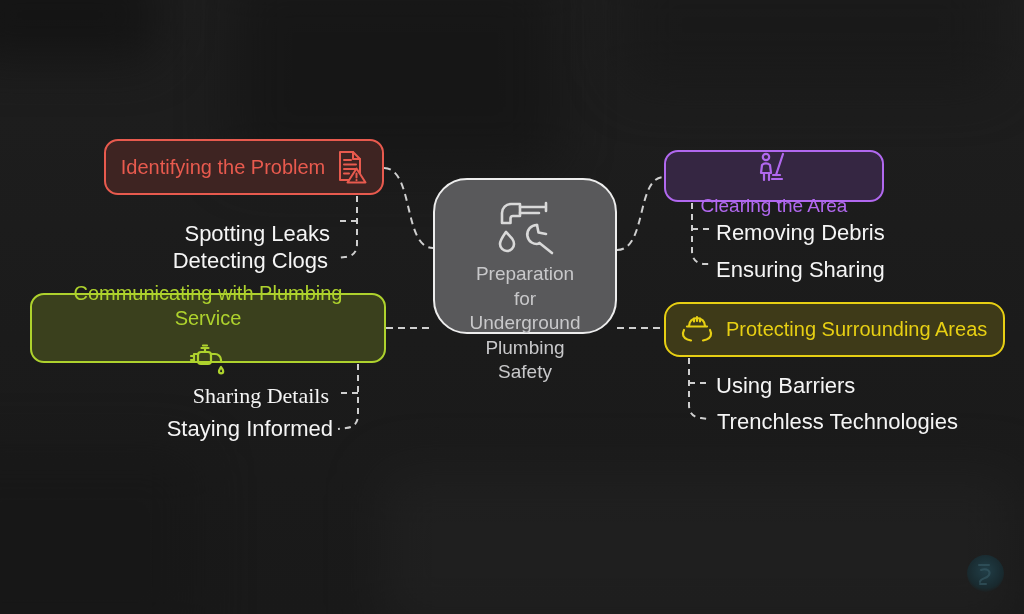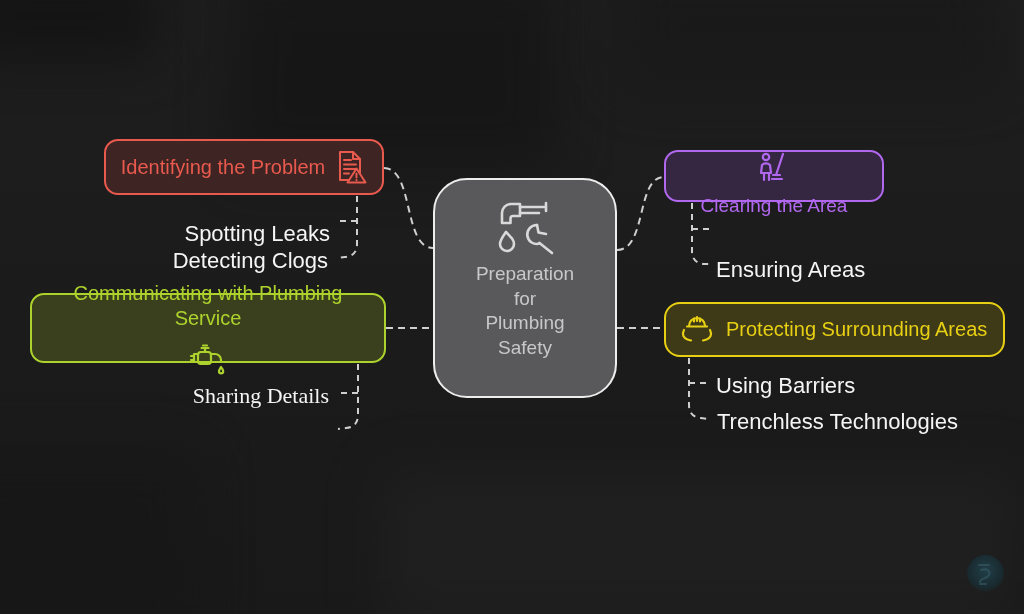--- a/index.html
+++ b/index.html
@@ -8,21 +8,21 @@
     background:linear-gradient(180deg,#1e1e1e 0%,#1b1b1b 55%,#191919 100%);
     font-family:"Liberation Sans",sans-serif;
   }
   .shade{position:absolute;filter:blur(26px);border-radius:20px;}
   #connectors{position:absolute;left:0;top:0;z-index:1;}
   .dash{fill:none;stroke:var(--dash,#cfcfcf);stroke-width:2;}
   .main{stroke-dasharray:7 5;}
   .subd{stroke-dasharray:6 5;}
   .node{position:absolute;z-index:2;box-sizing:border-box;}
   .center-node{
-    left:433px;top:178px;width:184px;height:220px;border-radius:34px;
+    left:433px;top:178px;width:184px;height:156px;border-radius:34px;
     background:var(--cfill,#59595b);border:2px solid var(--cborder,#ededed);
     display:flex;flex-direction:column;align-items:center;padding-top:16px;
   }
   .center-icon{flex:none;}
   .center-title{margin-top:6px;text-align:center;color:var(--ctext,#c8c8ca);
     font-size:19px;line-height:24.5px;font-weight:400;}
   .branch-box{
     display:flex;align-items:center;justify-content:center;gap:10px;
     border:2.5px solid var(--accent);background:var(--fill);color:var(--accent);
     border-radius:14px;padding:4px 10px;
@@ -70,20 +70,21 @@
         <path d="M27 11 H53 M27 17 H46 M53 7 V15"></path>
         <path d="M13 36 c-4.5 6.5 -6 8.5 -6 12 a7 7 0 0 0 14 0 c0 -3.5 -1.5 -5.5 -8 -12 z"></path>
         <path d="M44 29 a9.5 9.5 0 1 0 2.5 18.6"></path>
         <path d="M44 29 l1.5 7.5 7.5 1.5"></path>
         <path d="M46.5 47 L59 57"></path>
       </g>
     </svg>
     <div class="center-title">
       <div>Preparation</div>
       <div>for</div>
+      <div>Underground</div>
       <div>Plumbing</div>
       <div>Safety</div>
     </div>
   </div>
 
   <div class="node branch-box" style="left: 104px; top: 139px; width: 280px; height: 56px; --accent: #e85a4e; --fill: #3e2422;">
     <span class="branch-label lbl-20">Identifying the Problem</span>
     <svg class="bicon" width="32" height="34" viewBox="0 0 32 34">
       <g fill="none" stroke="var(--accent)" stroke-width="2" stroke-linecap="round" stroke-linejoin="round">
         <path d="M5 2 H18 L25 9 V30 H5 Z"></path>
@@ -131,22 +132,24 @@
         <path d="M6 17 c-2.5 4.5 -0.5 8 3.5 9.5 l3.5 1"></path>
         <path d="M32 17 c2.5 4.5 0.5 8 -3.5 9.5 l-3.5 1"></path>
       </g>
     </svg>
     <span class="branch-label lbl-20">Protecting Surrounding Areas</span>
   </div>
 
   <div class="sub-label" style="right:694px;top:210px;margin-top:10px;">Spotting Leaks</div>
   <div class="sub-label" style="right:696px;top:247px;">Detecting Clogs</div>
   <div class="sub-label" style="right:695px;top:382px;font-family:Liberation Serif, serif;">Sharing Details</div>
+  <div class="sub-label" style="right:691px;top:415px;">Staying Informed</div>
 
-  <div class="sub-label" style="left:716px;top:256px;">Ensuring Areas</div>
+  <div class="sub-label" style="left:716px;top:219px;">Removing Debris</div>
+  <div class="sub-label" style="left:716px;top:256px;">Ensuring Sharing</div>
   <div class="sub-label" style="left:716px;top:372px;">Using Barriers</div>
   <div class="sub-label" style="left:717px;top:408px;">Trenchless Technologies</div>
 
   <div class="watermark" style="--wm: #24596a;">
     <svg width="25" height="27" viewBox="0 0 25 27">
       <g fill="none" stroke="#4f8fa3" stroke-width="2" stroke-linecap="round">
         <path d="M6 5 h10 M8 10 c6 -2 10 1 8 5 c-2 4 -9 3 -9 7"></path>
         <path d="M7 24 h6"></path>
       </g>
     </svg>

